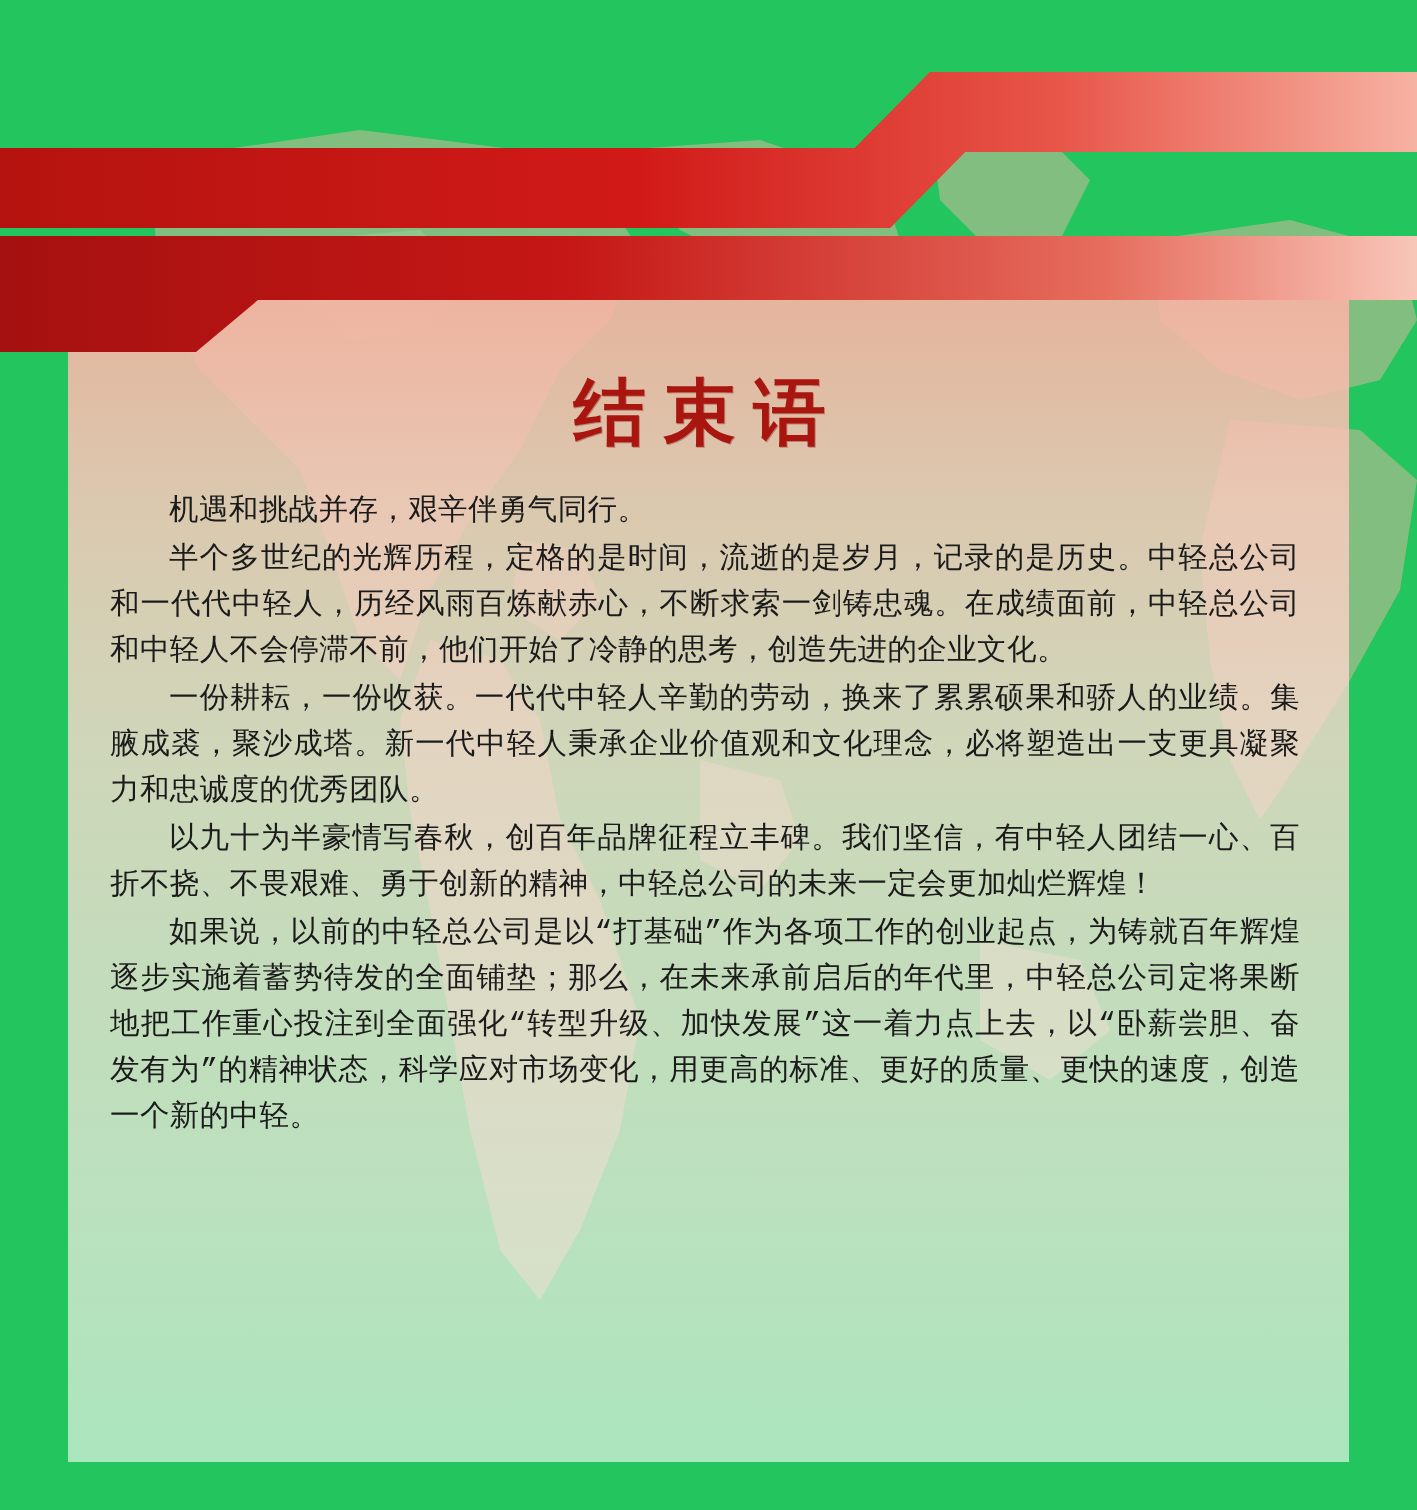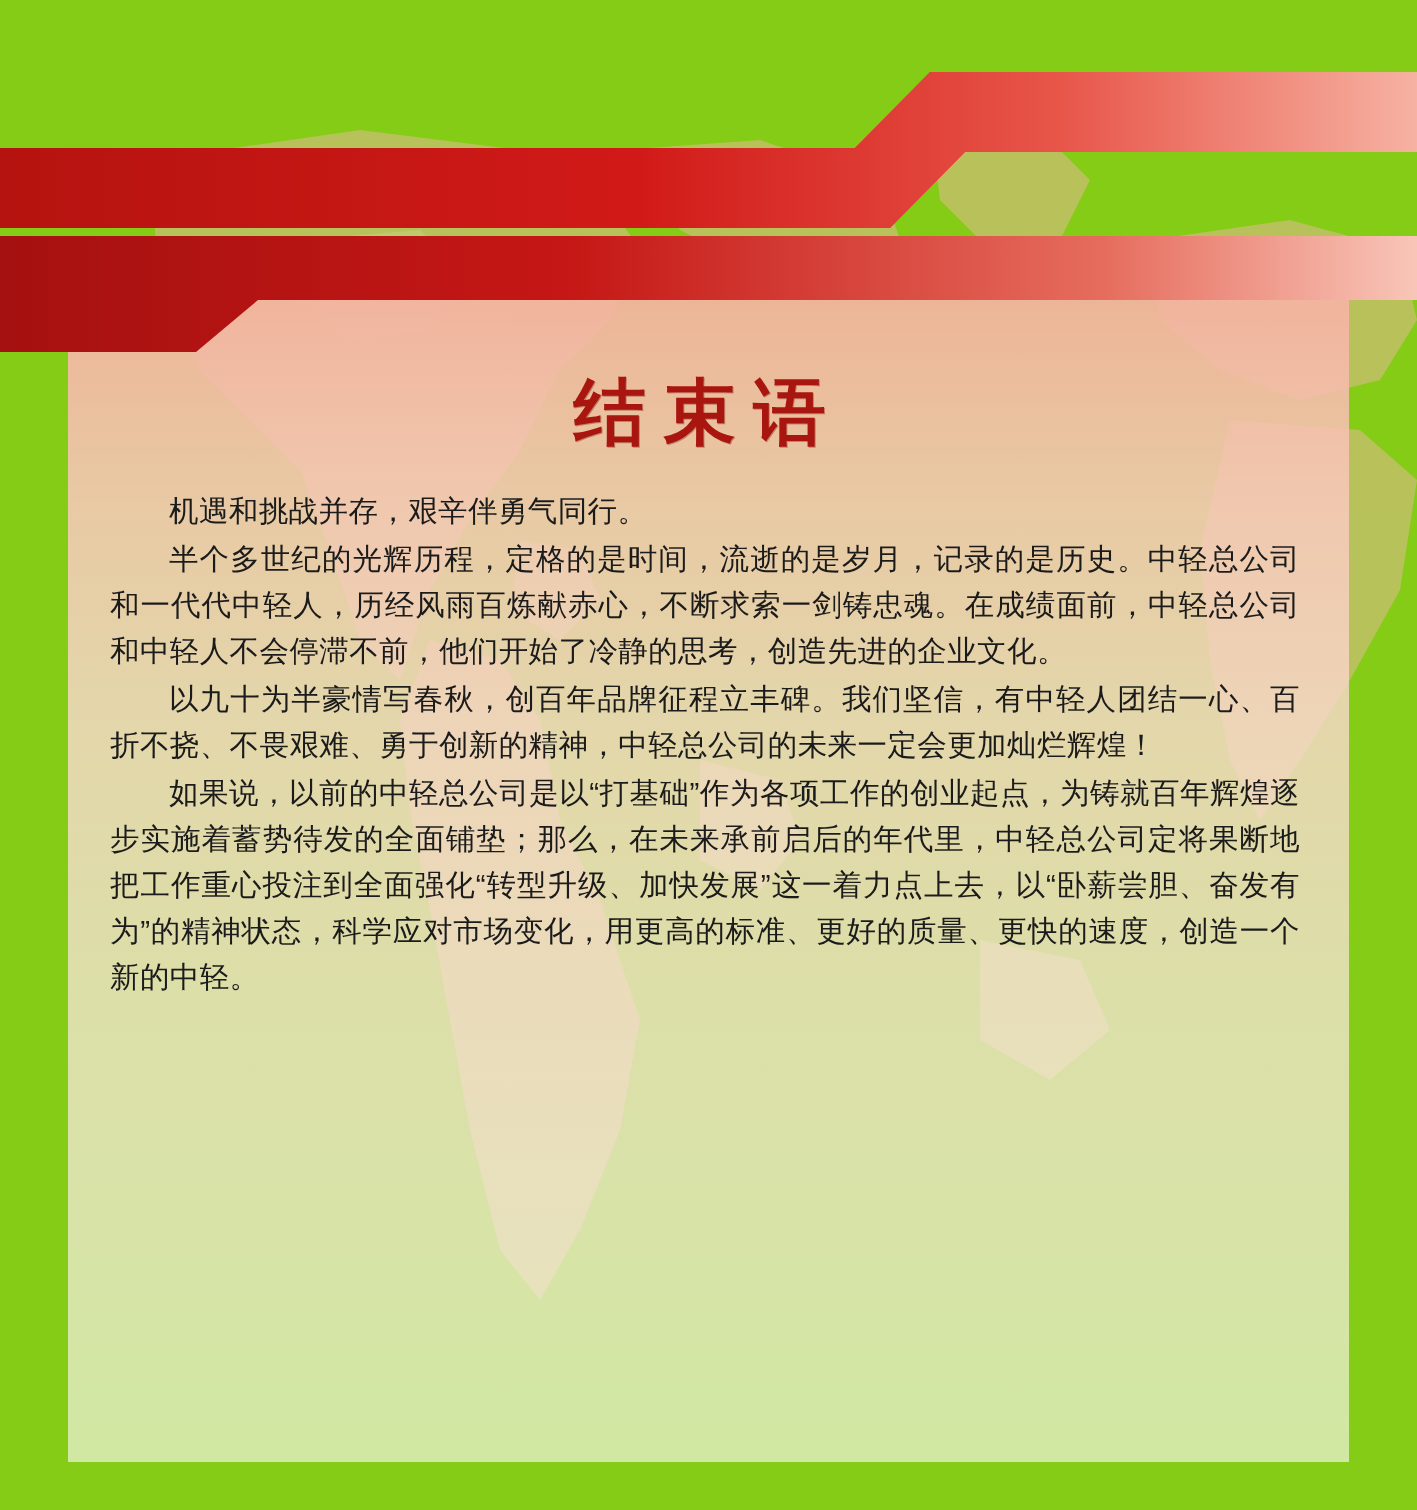--- a/index.html
+++ b/index.html
@@ -13,21 +13,21 @@
     background: #ffffff;
     font-family: "Liberation Serif", "DejaVu Serif", serif;
     overflow: hidden;
   }
 
   .page {
     position: relative;
     width: 1417px;
     height: 1510px;
     overflow: hidden;
-    background: #84cc16;
+    background: #22c55e;
   }
 
   
   .map-layer {
     position: absolute;
     left: 0;
     top: 120px;
     width: 1417px;
     height: 1390px;
     opacity: 0.55;
@@ -77,21 +77,21 @@
 
   
   .content {
     position: absolute;
     left: 110px;
     top: 488px;
     width: 1190px;
   }
   .para {
     margin: 0 0 2px 0;
-    font-family: Liberation Sans, sans-serif;
+    font-family: Liberation Mono, monospace;
     font-size: 29.5px;
     line-height: 46px;
     color: #1b1b1b;
     text-indent: 2em;
     text-align: justify;
     text-justify: inter-ideograph;
     letter-spacing: 0.4px;
   }
 </style>
 </head>
@@ -161,17 +161,18 @@
       <path d="M0 236 L1417 236 L1417 300 L258 300 L196 352 L0 352 Z" fill="url(#gradMid)"></path>
       <path d="M0 148 L855 148 L930 72 L1417 72 L1417 152 L965 152 L890 228 L0 228 Z" fill="url(#gradTop)"></path>
     </svg>
   </div>
 
   <div class="title">结束语</div>
 
   <div class="content">
     <p class="para">机遇和挑战并存，艰辛伴勇气同行。</p>
     <p class="para">半个多世纪的光辉历程，定格的是时间，流逝的是岁月，记录的是历史。中轻总公司和一代代中轻人，历经风雨百炼献赤心，不断求索一剑铸忠魂。在成绩面前，中轻总公司和中轻人不会停滞不前，他们开始了冷静的思考，创造先进的企业文化。</p>
+    <p class="para">一份耕耘，一份收获。一代代中轻人辛勤的劳动，换来了累累硕果和骄人的业绩。集腋成裘，聚沙成塔。新一代中轻人秉承企业价值观和文化理念，必将塑造出一支更具凝聚力和忠诚度的优秀团队。</p>
     <p class="para">以九十为半豪情写春秋，创百年品牌征程立丰碑。我们坚信，有中轻人团结一心、百折不挠、不畏艰难、勇于创新的精神，中轻总公司的未来一定会更加灿烂辉煌！</p>
     <p class="para">如果说，以前的中轻总公司是以“打基础”作为各项工作的创业起点，为铸就百年辉煌逐步实施着蓄势待发的全面铺垫；那么，在未来承前启后的年代里，中轻总公司定将果断地把工作重心投注到全面强化“转型升级、加快发展”这一着力点上去，以“卧薪尝胆、奋发有为”的精神状态，科学应对市场变化，用更高的标准、更好的质量、更快的速度，创造一个新的中轻。</p>
   </div>
 
 </div>
 
 </body></html>

